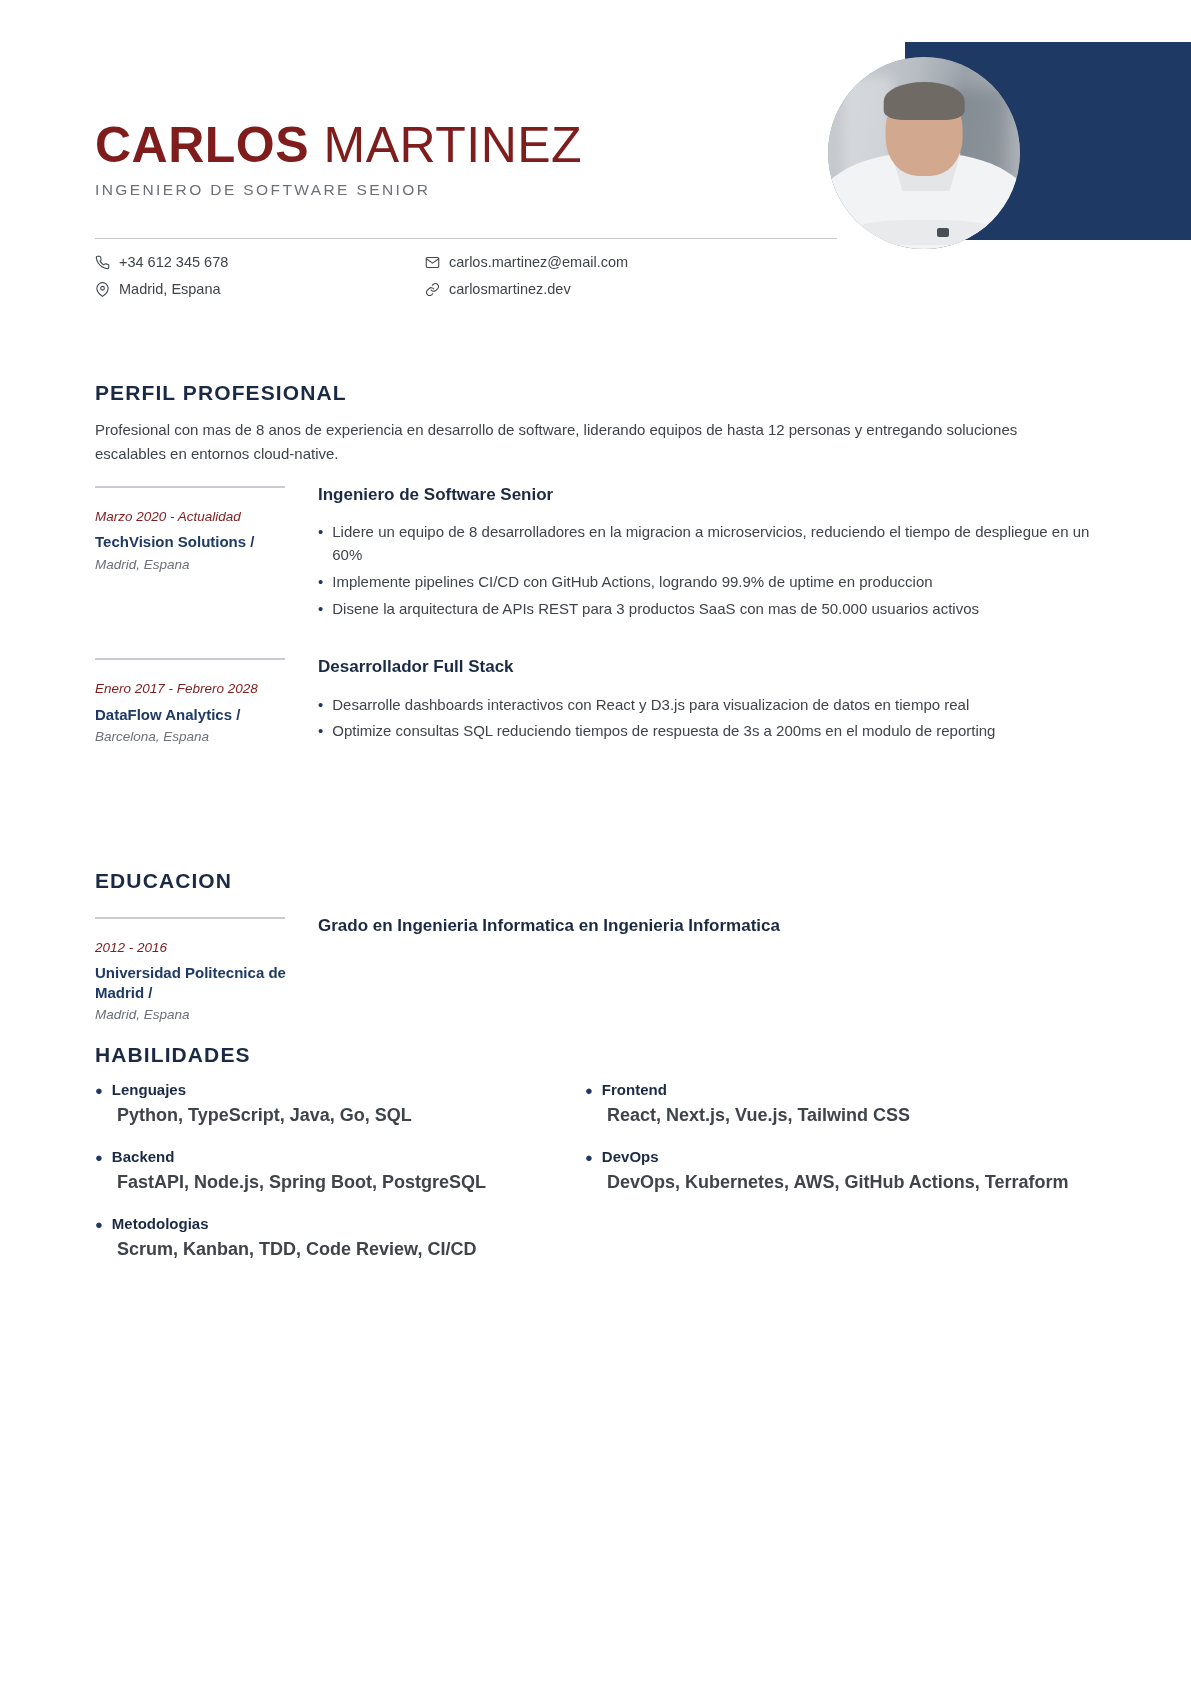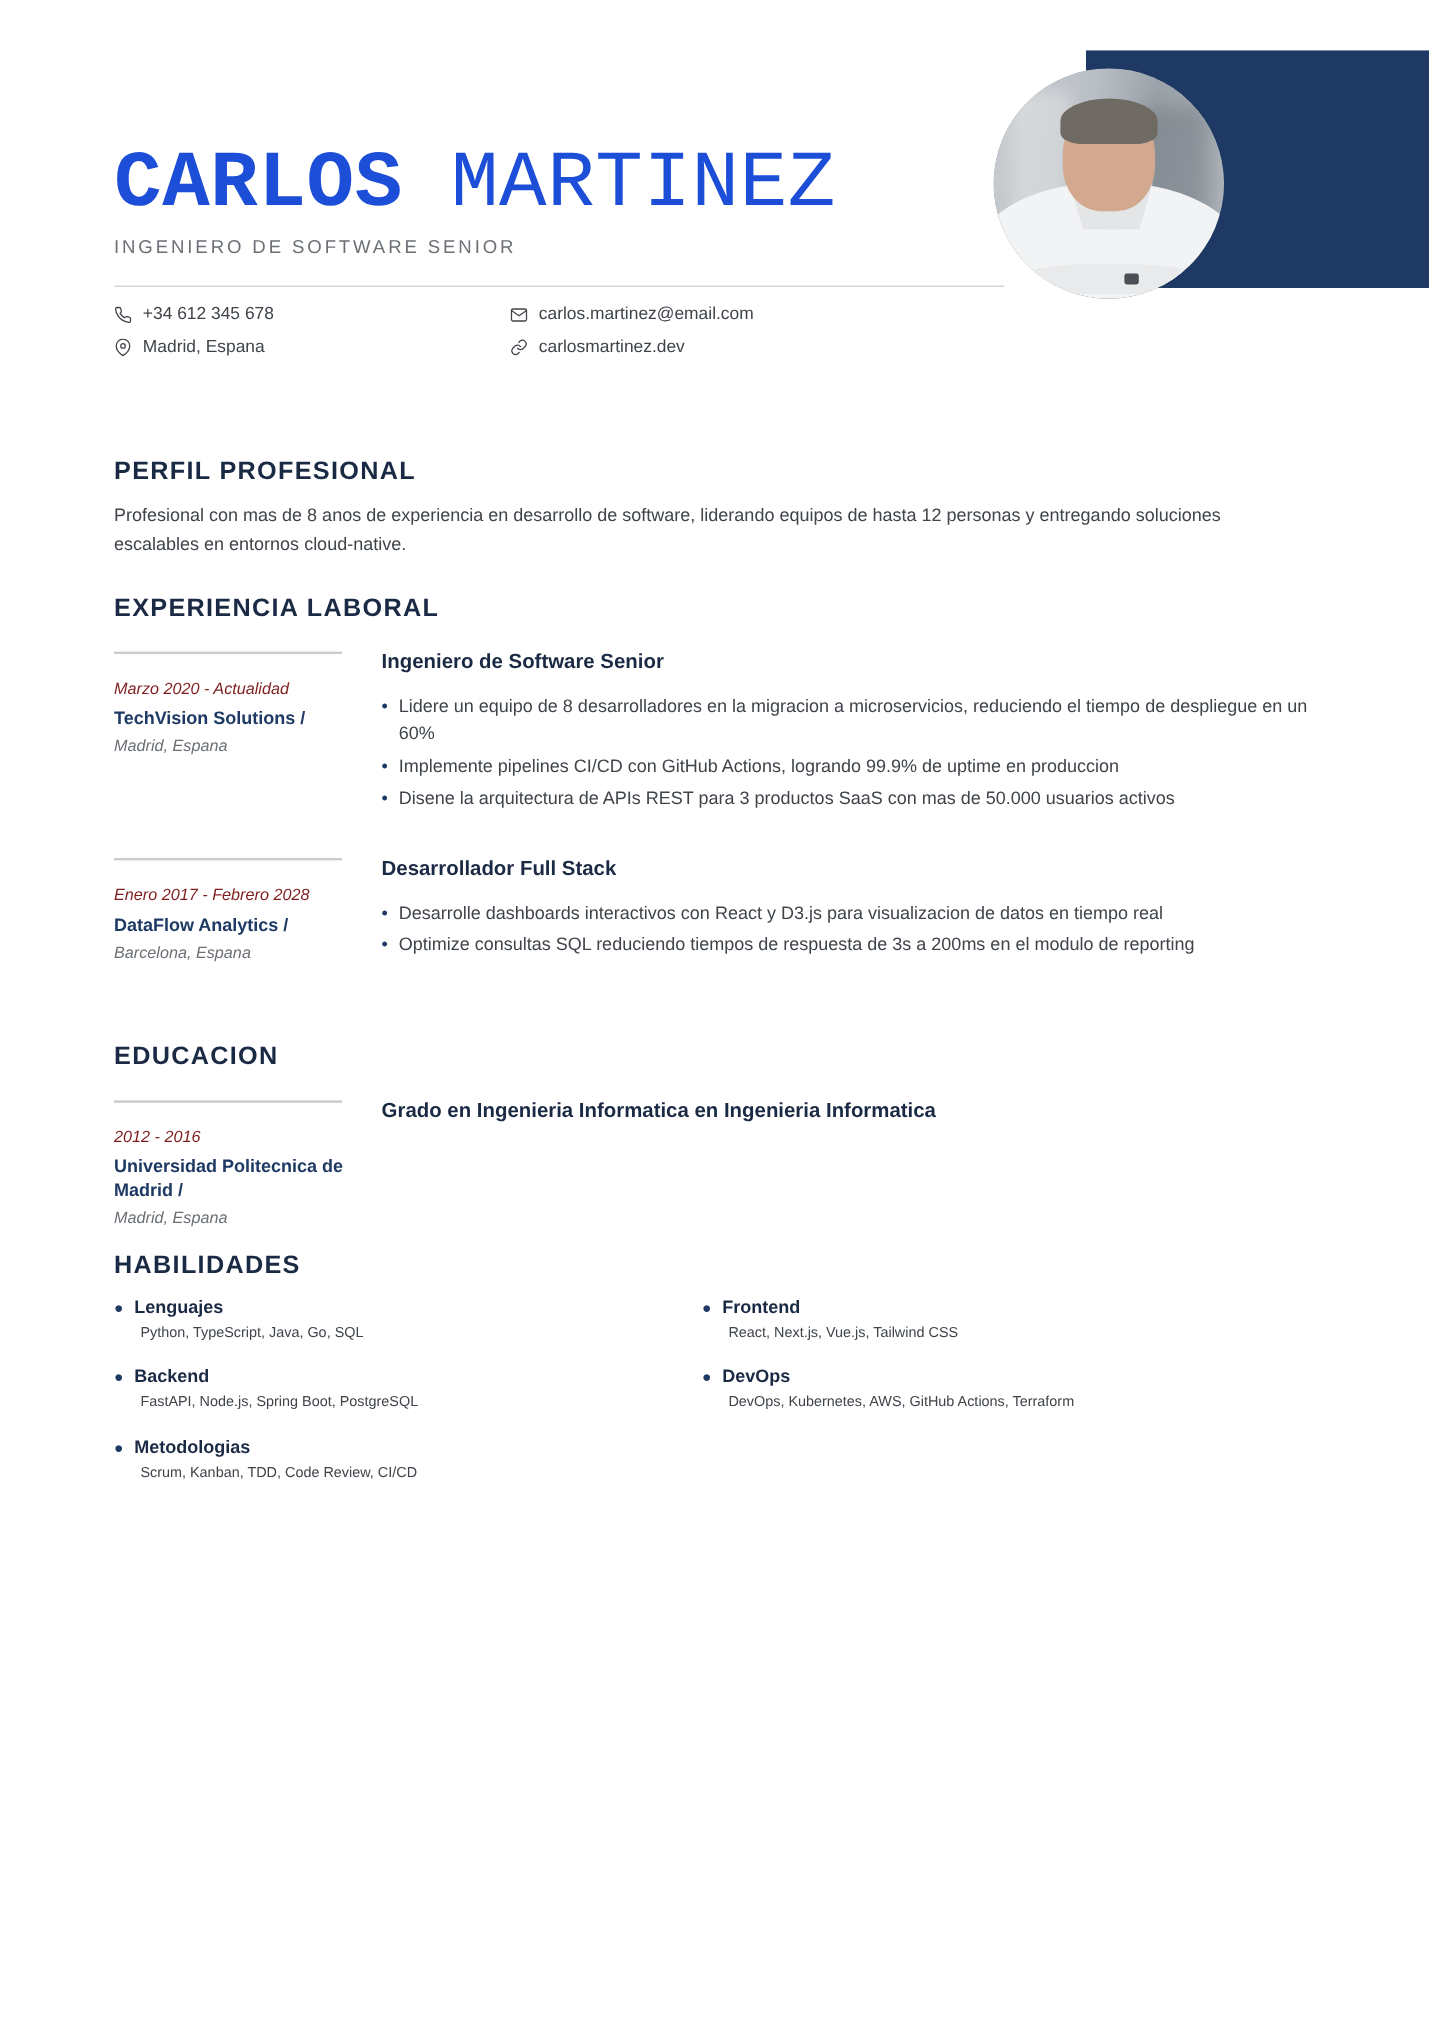--- a/index.html
+++ b/index.html
@@ -93,26 +93,25 @@
     position: absolute; left: 57%; bottom: 6%;
     width: 6%; height: 5%; background: #4a4f55; border-radius: 2px;
   }
 
   .name-block {
     position: absolute;
     left: 95px;
     top: 118px;
   }
   .name {
-    font-size: 66px;
+    font-size: 50px;
     letter-spacing: 0.5px;
-    color: #1d4ed8;
+    color: #7f1d1d;
     line-height: 1.08;
     white-space: nowrap;
-    font-family: Liberation Mono, monospace;
   }
   .name .first { font-weight: 700; }
   .name .last { font-weight: 400; }
   .job-title {
     margin-top: 9px;
     font-size: 15.5px;
     letter-spacing: 2.4px;
     color: #6b7076;
     font-weight: 400;
   }
@@ -224,23 +223,24 @@
     align-items: baseline;
     gap: 9px;
     font-size: 15px;
     font-weight: 700;
     color: #1b2a44;
   }
   .skill-cat .dot { color: #1e3a64; font-size: 13px; }
   .skill-items {
     margin-top: 4px;
     margin-left: 22px;
-    font-size: 12px;
+    font-size: 18px;
     color: #3f444a;
     line-height: 1.45;
+    font-weight: bold;
   }
 </style>
 </head>
 <body>
 
 <div class="page">
 
   <div class="banner"></div>
   <div class="photo-wrap">
     <div class="photo">
@@ -308,21 +308,20 @@
       <span>carlosmartinez.dev</span>
     </div>
   </div>
 
   <div class="section" style="top: 348px;">
     <div class="section-title">PERFIL PROFESIONAL</div>
     <div class="summary-text">Profesional con mas de 8 anos de experiencia en desarrollo de software, liderando equipos de hasta 12 personas y entregando soluciones escalables en entornos cloud-native.</div>
   </div>
 
   <div class="section" style="top: 462px;">
-    <div class="section-title">EXPERIENCIA LABORAL</div>
 
     <div class="entry" style="margin-top: 22px;">
       <div class="entry-meta">
         <div class="meta-rule"></div>
         <div class="meta-dates">Marzo 2020 - Actualidad</div>
         <div class="meta-org">TechVision Solutions /</div>
         <div class="meta-place">Madrid, Espana</div>
       </div>
       <div class="entry-body">
         <div class="entry-title">Ingeniero de Software Senior</div>

